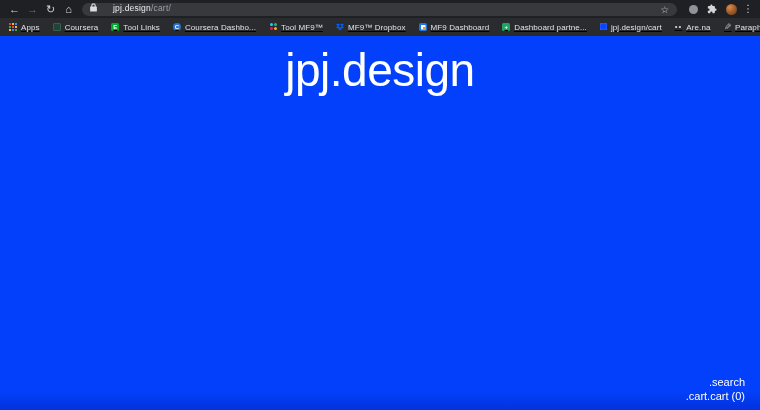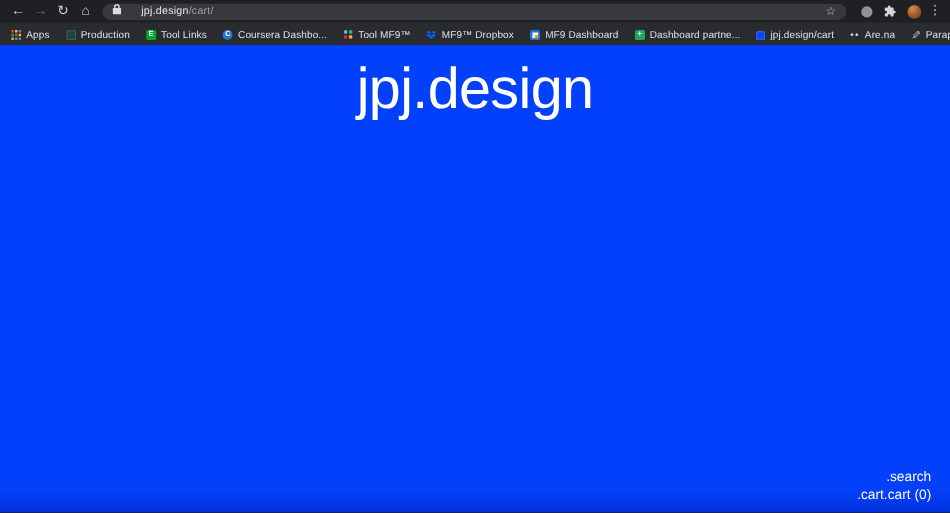--- a/index.html
+++ b/index.html
@@ -34,21 +34,21 @@
     background: radial-gradient(circle at 35% 30%, #d98d4a 0%, #a85f2a 45%, #5e3a1c 100%);
   }
   .menu { color: #d4d6d9; font-size: 10px; line-height: 18px; width: 12px; text-align: center; flex: none; }
 
   
   .bookmarks {
     height: 18px; background: #2a2b2e;
     display: flex; align-items: center;
     padding: 0 9px; gap: 13px; overflow: hidden; white-space: nowrap;
   }
-  .bm { display: inline-flex; align-items: flex-end; gap: 4px; flex: none; cursor: default; }
+  .bm { display: inline-flex; align-items: flex-start; gap: 4px; flex: none; cursor: default; text-decoration: underline; }
   .bl { font-size: 8px; color: #e0e2e5; letter-spacing: .1px; }
   .ic {
     width: 8px; height: 8px; flex: none; border-radius: 1.5px;
     display: inline-flex; align-items: center; justify-content: center;
     font-size: 6px; font-weight: bold; line-height: 8px; overflow: hidden;
   }
   .ic.apps { display: inline-grid; grid-template-columns: repeat(3, 2px); grid-auto-rows: 2px; gap: 1px; border-radius: 0; }
   .ic.apps b { display: block; width: 2px; height: 2px; }
   .ic.apps b:nth-child(1){background:#e8453c}.ic.apps b:nth-child(2){background:#f9bb2d}
   .ic.apps b:nth-child(3){background:#4688f1}.ic.apps b:nth-child(4){background:#3aa757}
@@ -122,21 +122,21 @@
           <b></b>
           <b></b>
           <b></b>
           <b></b>
         </span>
       <span class="bl">Apps</span>
     </div>
 
     <div class="bm">
       <span class="ic dash"></span>
-      <span class="bl">Production</span>
+      <span class="bl">Coursera</span>
     </div>
 
     <div class="bm">
       <span class="ic ev">E</span>
       <span class="bl">Tool Links</span>
     </div>
 
     <div class="bm">
       <span class="ic co">C</span>
       <span class="bl">Coursera Dashbo...</span>

